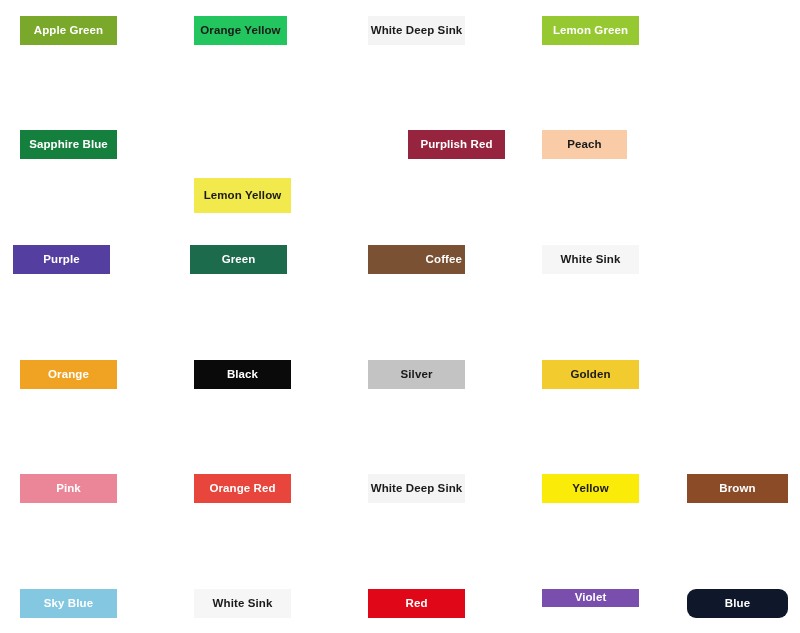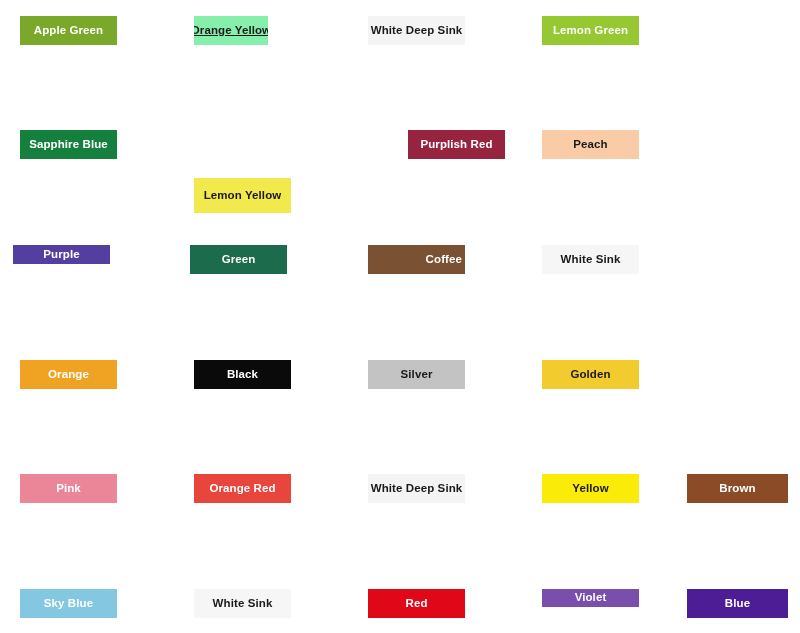--- a/index.html
+++ b/index.html
@@ -39,42 +39,42 @@
     padding: 0 3px;
   }
 </style>
 </head>
 <body>
 
 <div id="swatch-board" style="width: 800px; height: 633px; background: rgb(255, 255, 255); padding-left: 40px;">
     <div class="swatch" style="left: 20px; top: 16px; width: 97px; height: 29px; background: rgb(122, 168, 43); color: rgb(255, 255, 255);">
       <span class="swatch-label">Apple Green</span>
     </div>
-    <div class="swatch" style="left: 194px; top: 16px; width: 74px; height: 29px; background: #86efac; color: rgb(26, 26, 26); text-decoration: underline;">
+    <div class="swatch" style="left: 194px; top: 16px; width: 93px; height: 29px; background: #22c55e; color: rgb(26, 26, 26);">
       <span class="swatch-label">Orange Yellow</span>
     </div>
     <div class="swatch" style="left: 368px; top: 16px; width: 97px; height: 29px; background: rgb(244, 244, 244); color: rgb(26, 26, 26);">
       <span class="swatch-label">White Deep Sink</span>
     </div>
     <div class="swatch" style="left: 542px; top: 16px; width: 97px; height: 29px; background: rgb(150, 200, 50); color: rgb(255, 255, 255);">
       <span class="swatch-label">Lemon Green</span>
     </div>
     <div class="swatch" style="left: 20px; top: 130px; width: 97px; height: 29px; background: #15803d; color: rgb(255, 255, 255);">
       <span class="swatch-label">Sapphire Blue</span>
     </div>
     <div class="swatch" style="left: 194px; top: 130px; width: 97px; height: 35px; background: rgb(242, 234, 76); color: rgb(26, 26, 26); margin-top: 48px;">
       <span class="swatch-label">Lemon Yellow</span>
     </div>
     <div class="swatch" style="left: 368px; top: 130px; width: 97px; height: 29px; background: rgb(151, 36, 62); color: rgb(255, 255, 255); margin-left: 40px;">
       <span class="swatch-label">Purplish Red</span>
     </div>
-    <div class="swatch" style="left: 542px; top: 130px; width: 97px; height: 29px; background: rgb(249, 203, 166); color: rgb(26, 26, 26);">
+    <div class="swatch" style="left: 542px; top: 130px; width: 85px; height: 29px; background: rgb(249, 203, 166); color: rgb(26, 26, 26);">
       <span class="swatch-label">Peach</span>
     </div>
-    <div class="swatch" style="left: 13px; top: 245px; width: 97px; height: 19px; background: rgb(84, 63, 160); color: rgb(255, 255, 255);">
+    <div class="swatch" style="left: 13px; top: 245px; width: 97px; height: 29px; background: rgb(84, 63, 160); color: rgb(255, 255, 255);">
       <span class="swatch-label">Purple</span>
     </div>
     <div class="swatch" style="left: 190px; top: 245px; width: 97px; height: 29px; background: rgb(28, 107, 76); color: rgb(255, 255, 255); justify-content: center;">
       <span class="swatch-label">Green</span>
     </div>
     <div class="swatch" style="left: 368px; top: 245px; width: 97px; height: 29px; background: rgb(122, 81, 50); color: rgb(255, 255, 255); justify-content: flex-end;">
       <span class="swatch-label">Coffee</span>
     </div>
     <div class="swatch" style="left: 542px; top: 245px; width: 97px; height: 29px; background: rgb(246, 246, 246); color: rgb(26, 26, 26);">
       <span class="swatch-label">White Sink</span>
@@ -111,16 +111,16 @@
     </div>
     <div class="swatch" style="left: 194px; top: 589px; width: 97px; height: 29px; background: rgb(246, 246, 246); color: rgb(26, 26, 26);">
       <span class="swatch-label">White Sink</span>
     </div>
     <div class="swatch" style="left: 368px; top: 589px; width: 97px; height: 29px; background: rgb(224, 7, 24); color: rgb(255, 255, 255);">
       <span class="swatch-label">Red</span>
     </div>
     <div class="swatch" style="left: 542px; top: 589px; width: 97px; height: 18px; background: rgb(122, 78, 173); color: rgb(255, 255, 255);">
       <span class="swatch-label">Violet</span>
     </div>
-    <div class="swatch" style="left: 687px; top: 589px; width: 101px; height: 29px; background: #4c1d95; color: rgb(255, 255, 255);">
+    <div class="swatch" style="left: 687px; top: 589px; width: 101px; height: 29px; background: #0f172a; color: rgb(255, 255, 255); border-radius: 9px;">
       <span class="swatch-label">Blue</span>
     </div>
   </div>
 
 </body></html>

